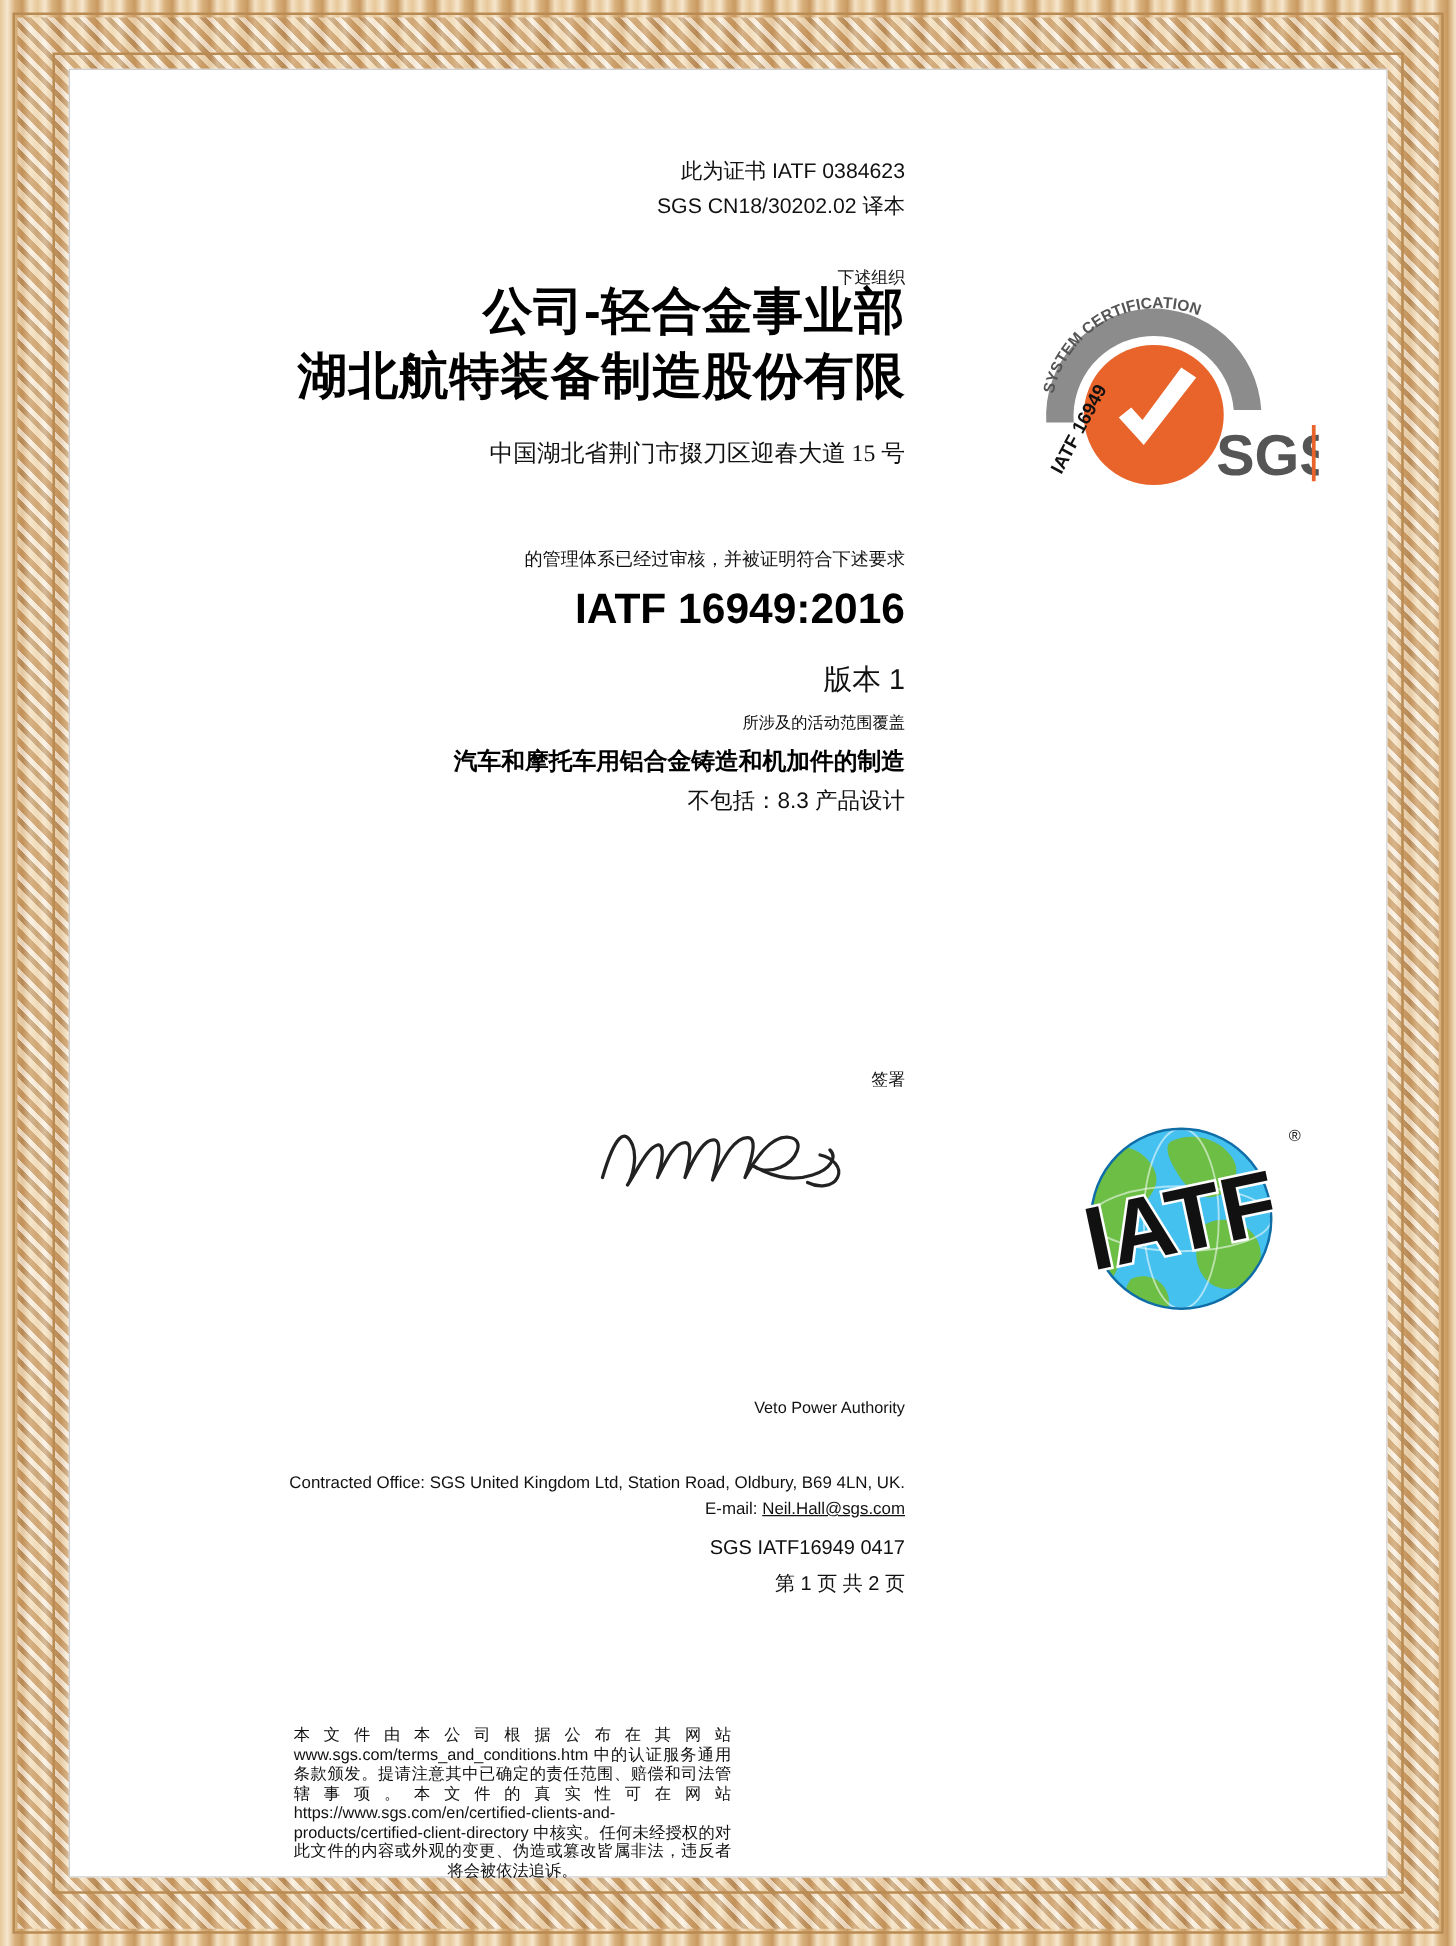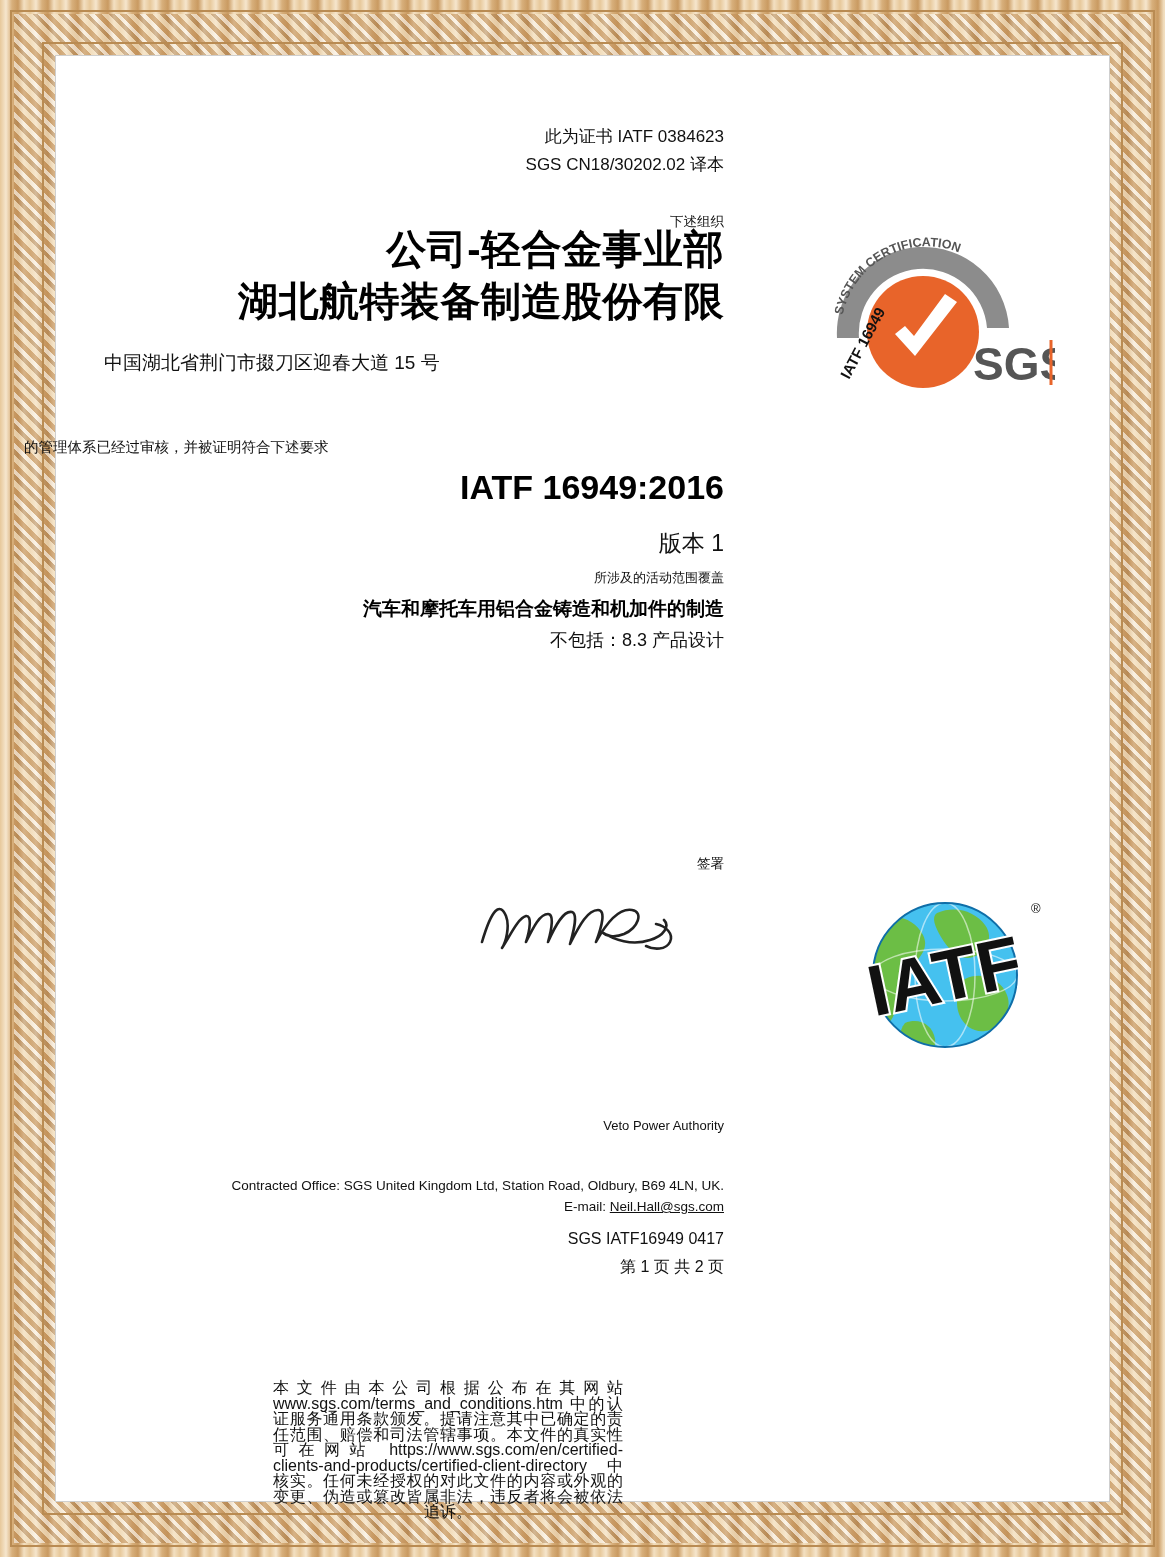--- a/index.html
+++ b/index.html
@@ -105,30 +105,32 @@
     line-height: 52px;
     color: #000;
     letter-spacing: 0.5px;
   }
 
   .org-address {
     position: absolute;
     right: 292px;
     top: 295px;
     width: 620px;
+    text-align: right;
     font-size: 19px;
     color: #111;
+    font-family: Liberation Serif, serif;
   }
 
   .sys-line {
     position: absolute;
     right: 292px;
     top: 383px;
     width: 700px;
-    text-align: left;
+    text-align: right;
     font-size: 14.5px;
     color: #111;
   }
 
   .standard {
     position: absolute;
     right: 292px;
     top: 413px;
     width: 700px;
     text-align: right;
@@ -252,24 +254,23 @@
     color: #111;
   }
 
   .disclaimer {
     position: absolute;
     left: 180px;
     top: 1325px;
     width: 350px;
     text-align: justify;
     text-align-last: center;
-    font-size: 16px;
+    font-size: 13px;
     line-height: 15.5px;
     color: #111;
-    margin-left: 38px;
   }
 
   
   .sgs-logo {
     position: absolute;
     left: 760px;
     top: 155px;
     width: 240px;
     height: 185px;
   }

